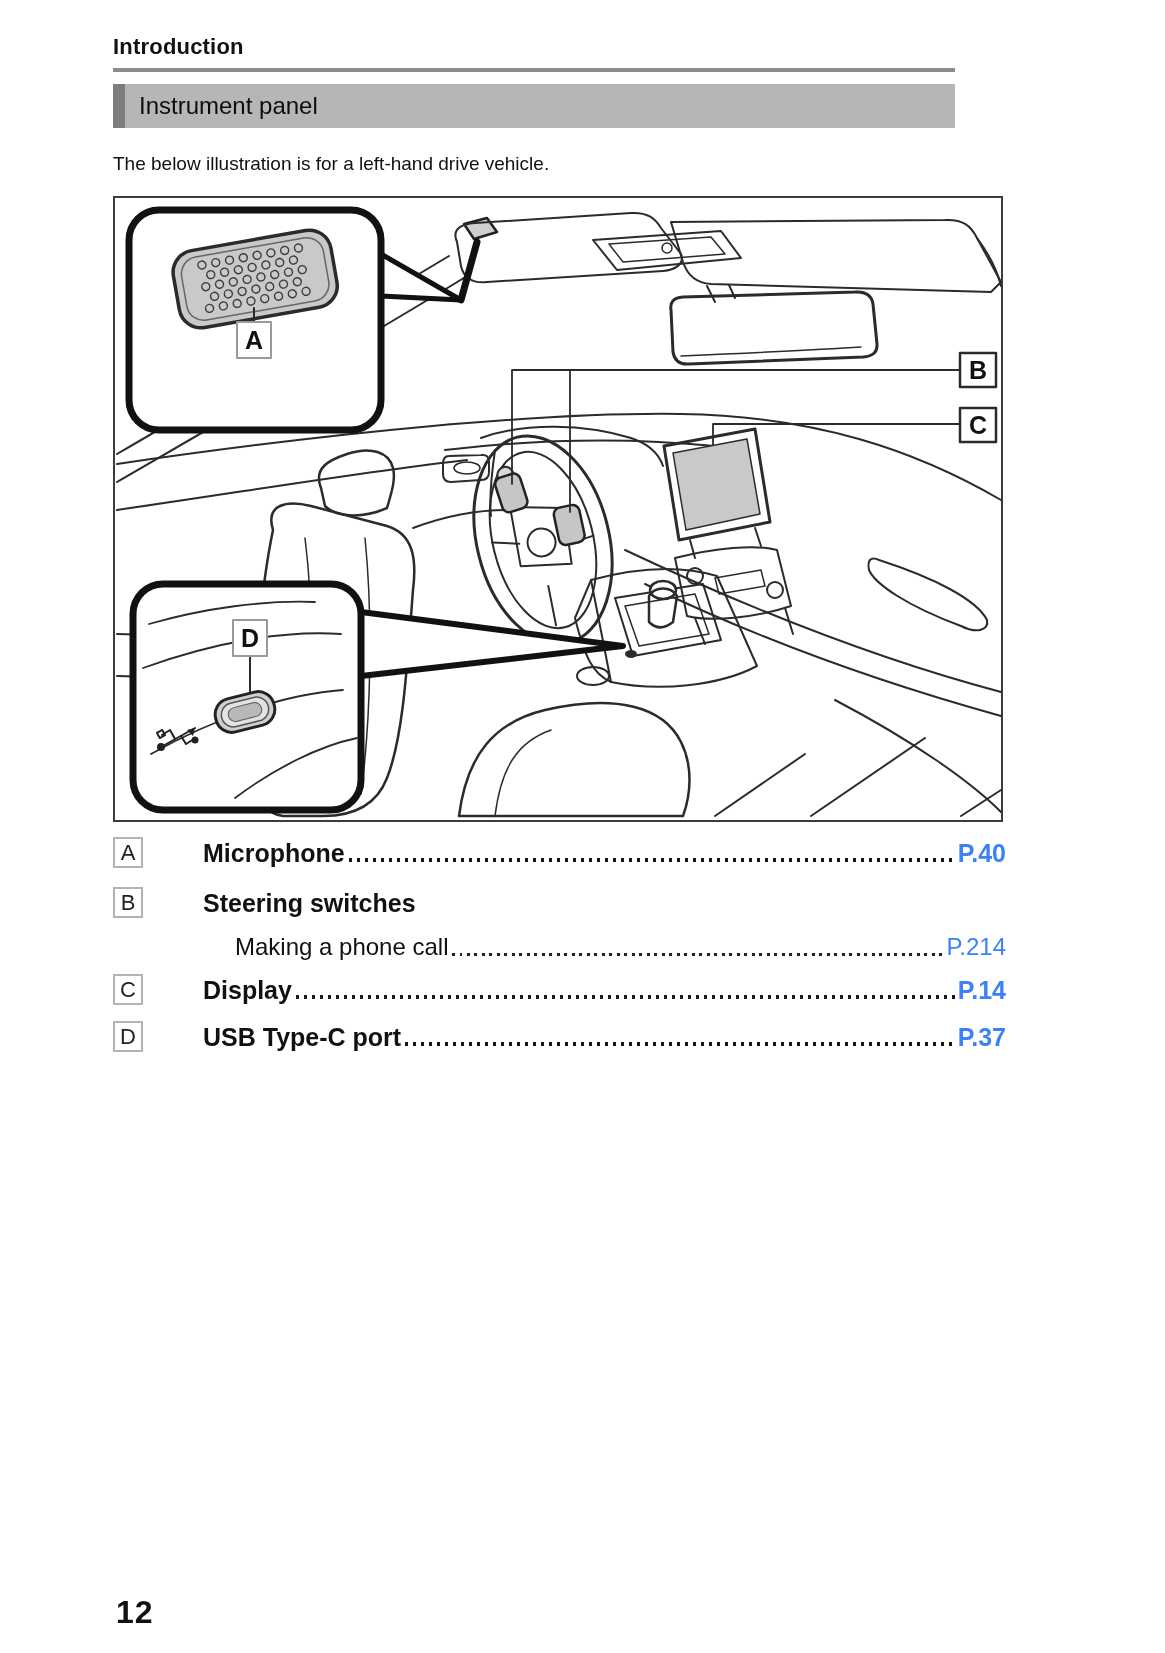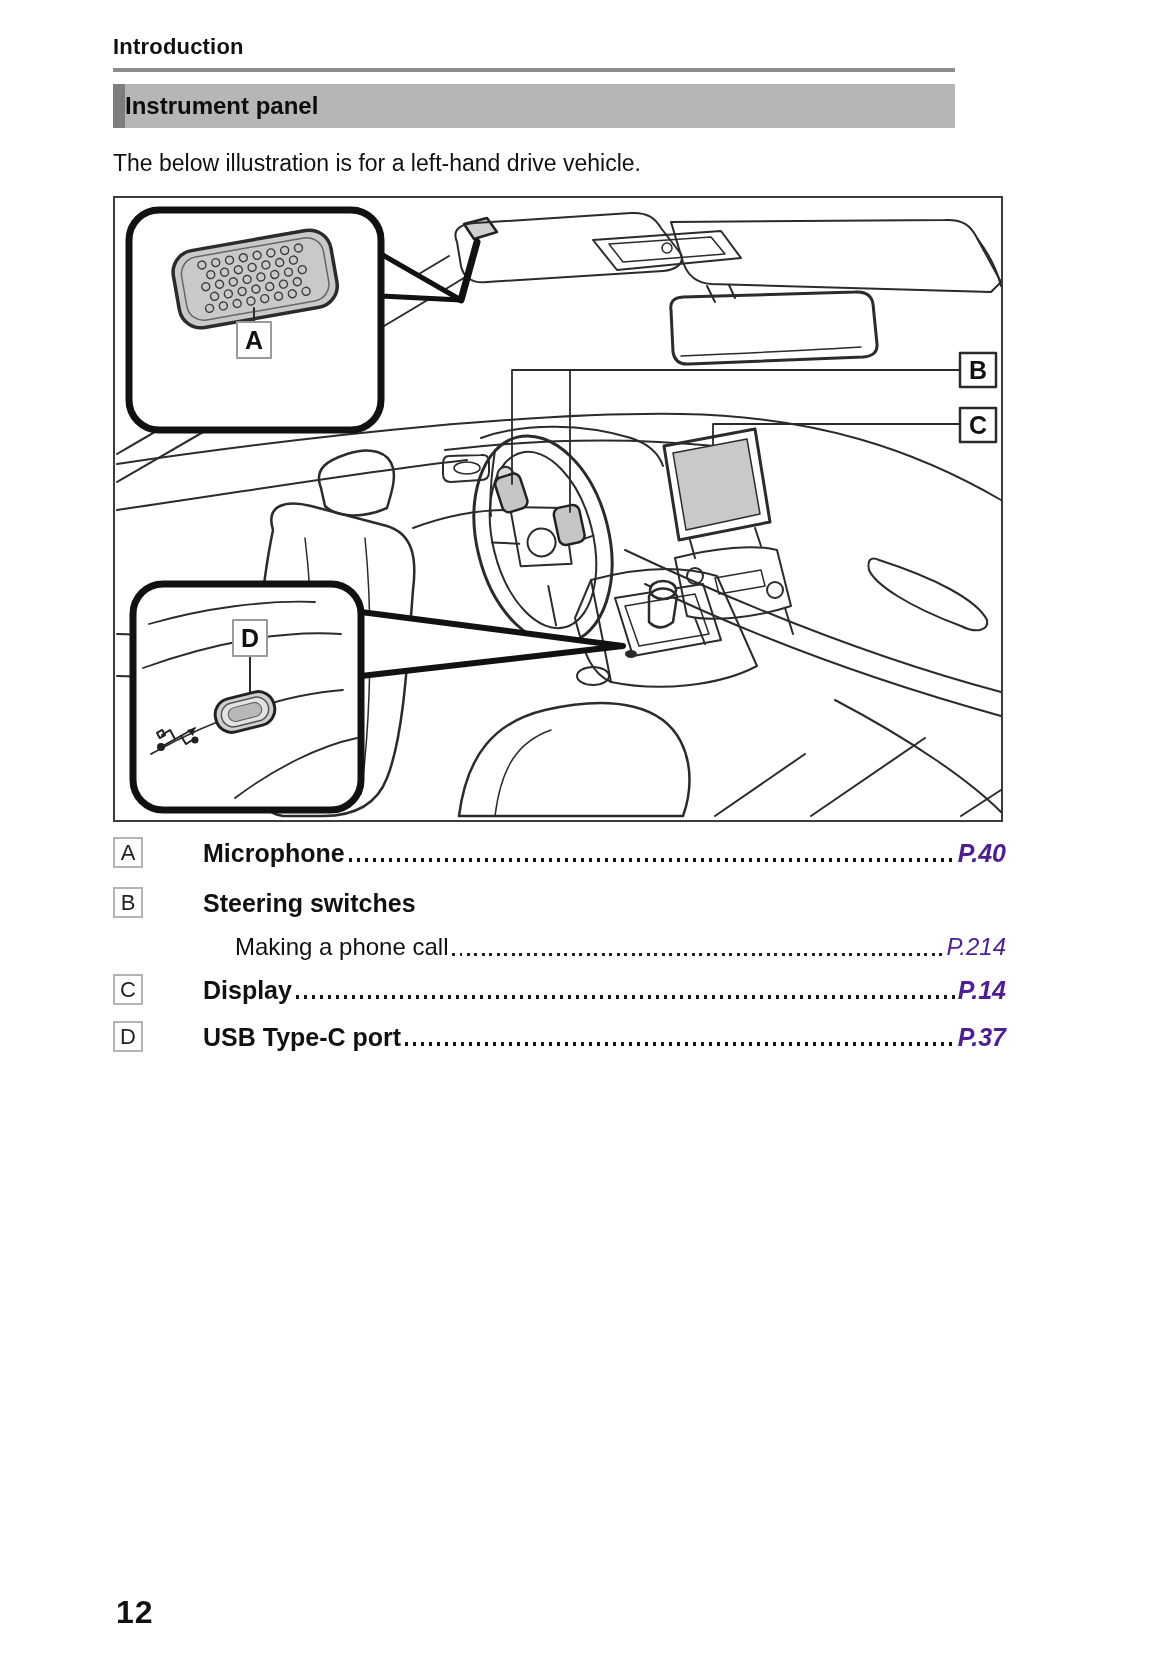--- a/index.html
+++ b/index.html
@@ -10,44 +10,44 @@
   }
   .content{margin-left:113px;width:842px;padding-top:34px;}
 
   .section-header{font-size:22px;font-weight:bold;line-height:26px;letter-spacing:.2px;}
   .rule{margin-top:8px;height:4px;background:#8c8c8c;}
 
   .banner-dark{margin-top:25px;height:46px;background:#6e6e6e;display:flex;align-items:center;}
   .banner-dark .t{color:#fff;font-size:27px;font-weight:bold;padding-left:18px;letter-spacing:.2px;}
 
   .banner-light{margin-top:12px;height:44px;background:#b6b6b6;border-left:12px solid #7d7d7d;display:flex;align-items:center;box-sizing:border-box;}
-  .banner-light .t{color:#0d0d0d;font-size:24px;font-weight:bold;}
-
-  .lead{margin-top:22px;font-size:23px;line-height:27px;}
+  .banner-light .t{color:#0d0d0d;font-size:24px;font-weight:normal;padding-left:14px;}
+
+  .lead{margin-top:22px;font-size:19px;line-height:27px;}
 
   .figure{margin-top:19px;width:890px;height:626px;border:2px solid #3c3c3c;box-sizing:border-box;background:#fff;}
   .figure svg{display:block;overflow:visible;}
   svg text.cl{font-family:"Liberation Sans",sans-serif;font-weight:bold;font-size:25px;fill:#111;text-anchor:middle;}
 
   .index{margin-top:15px;width:893px;}
   .entry,.subentry{display:flex;align-items:flex-end;height:31px;}
   .entry + .entry{margin-top:19px;}
   .subentry{margin-top:13px;padding-left:75px;}
   .mtC{margin-top:12px !important;}
   .mtD{margin-top:16px !important;}
   .lbox{
     flex:0 0 auto;width:30px;height:31px;box-sizing:border-box;border:2px solid #b3b3b3;background:#fff;
     display:inline-flex;align-items:center;justify-content:center;
     font-size:22px;color:#222;margin-right:13px;line-height:1;
   }
   .title{font-size:25px;font-weight:bold;line-height:30px;white-space:nowrap;margin-left:47px;}
   .subentry .title{font-weight:normal;font-size:24px;}
   .dots{flex:1;height:4px;margin:0 3px 6px 4px;background:repeating-linear-gradient(90deg,#161616 0 3.5px,transparent 3.5px 8px);}
   .subentry .dots{height:3px;background:repeating-linear-gradient(90deg,#222 0 3px,transparent 3px 7.5px);}
-  .pref{font-size:25px;font-weight:bold;color:#4c1d95;line-height:30px;white-space:nowrap;font-style:italic;}
+  .pref{font-size:25px;font-weight:bold;color:#3b82f6;line-height:30px;white-space:nowrap;}
   .subentry .pref{font-weight:normal;font-size:24px;}
 
   .pagenum{position:absolute;left:116px;top:1594px;font-size:32px;font-weight:bold;letter-spacing:1px;}
 </style>
 </head>
 <body>
 
 <div class="content">
 
   <div class="section-header">Introduction</div>

